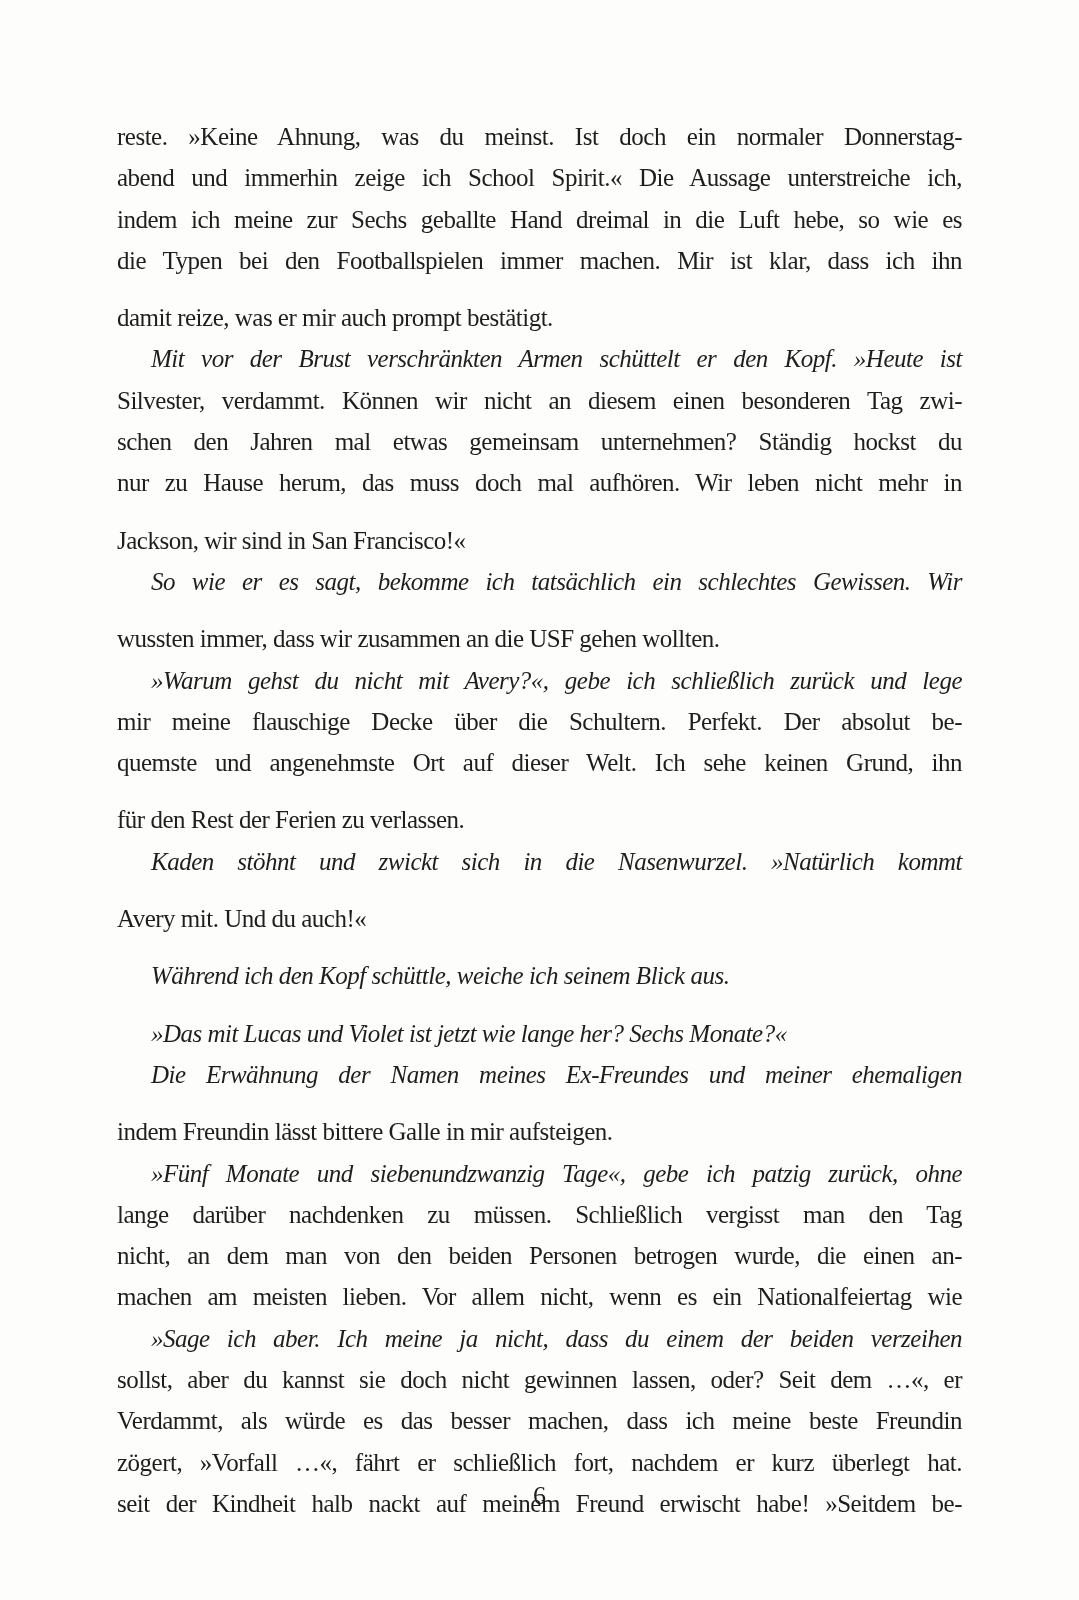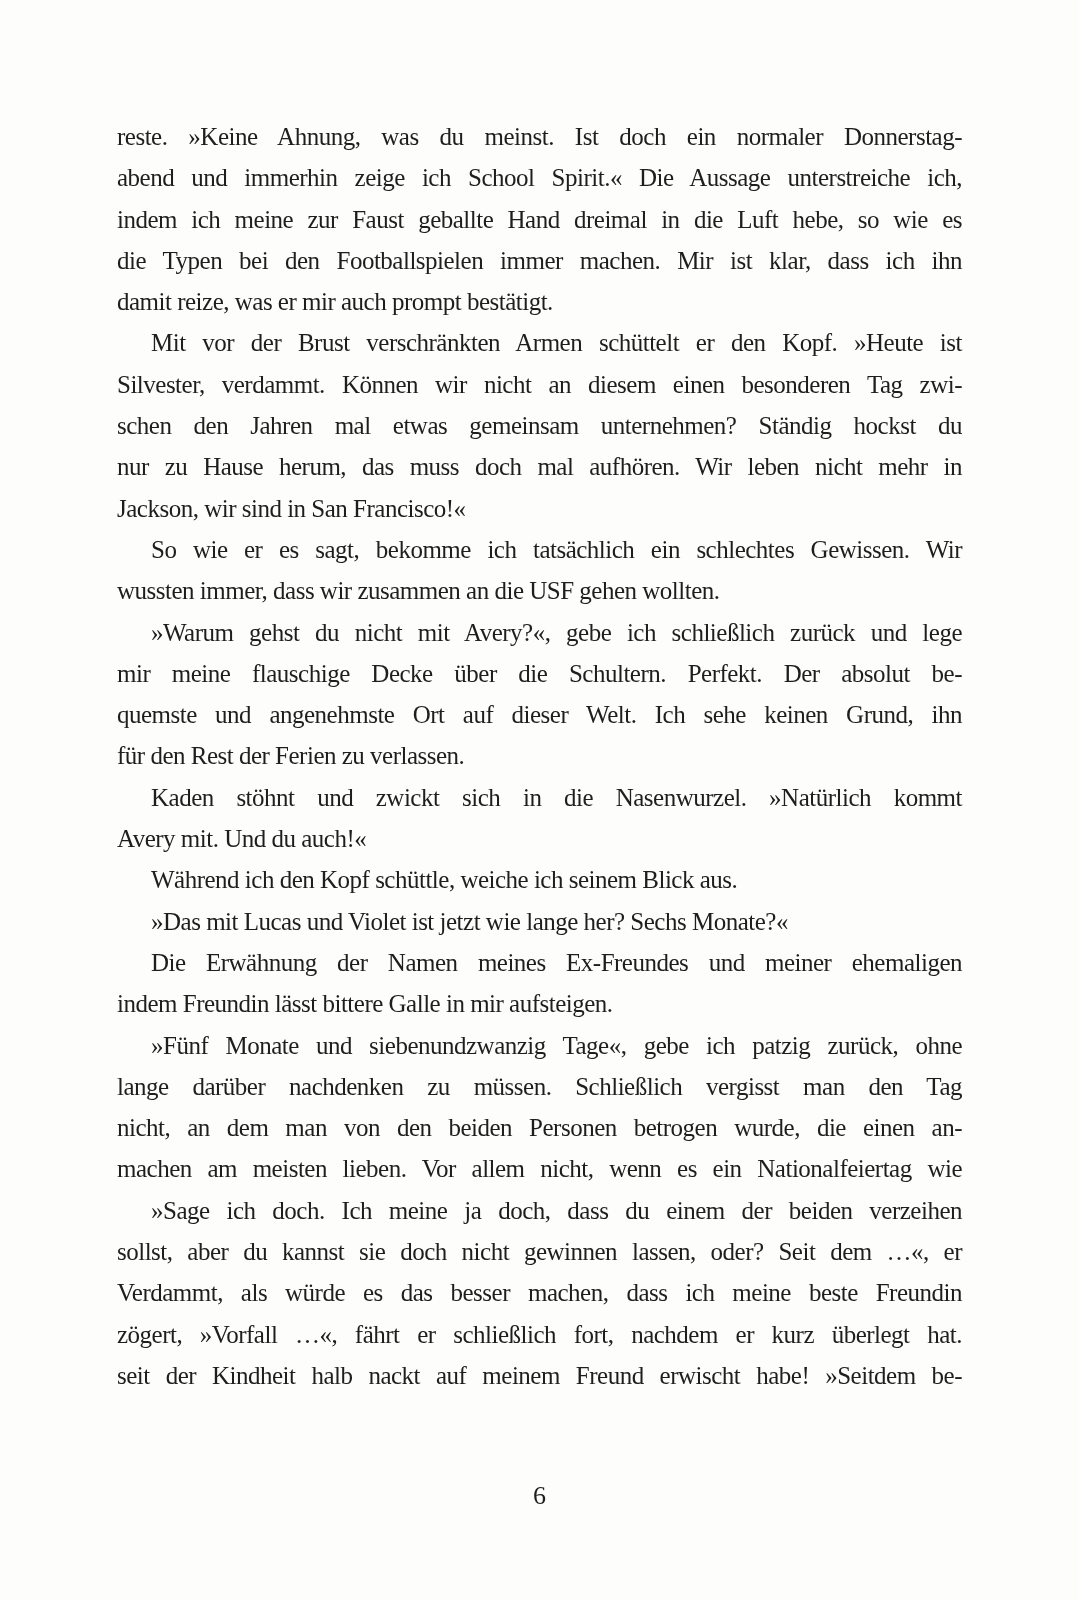--- a/index.html
+++ b/index.html
@@ -24,42 +24,44 @@
   }
   .line {
     font-size: 25px;
     line-height: 41.3px;
     letter-spacing: -0.02em;
     text-align: justify;
     text-align-last: justify;
   }
   .line.last {
     text-align-last: left;
+    margin-top: 16px;
   }
   .line.indent {
     text-indent: 34px;
+    font-style: italic;
   }
   .page-number {
     position: absolute;
     top: 1476px;
     left: 117px;
     width: 845px;
     text-align: center;
     font-size: 26px;
     line-height: 40px;
   }
 </style>
 </head>
 <body>
 
 <div class="page">
   <div class="text-block">
       <div class="line">reste. »Keine Ahnung, was du meinst. Ist doch ein normaler Donnerstag-</div>
       <div class="line">abend und immerhin zeige ich School Spirit.« Die Aussage unterstreiche ich,</div>
-      <div class="line">indem ich meine zur Faust geballte Hand dreimal in die Luft hebe, so wie es</div>
+      <div class="line">indem ich meine zur Sechs geballte Hand dreimal in die Luft hebe, so wie es</div>
       <div class="line">die Typen bei den Footballspielen immer machen. Mir ist klar, dass ich ihn</div>
       <div class="line last">damit reize, was er mir auch prompt bestätigt.</div>
       <div class="line indent">Mit vor der Brust verschränkten Armen schüttelt er den Kopf. »Heute ist</div>
       <div class="line">Silvester, verdammt. Können wir nicht an diesem einen besonderen Tag zwi-</div>
       <div class="line">schen den Jahren mal etwas gemeinsam unternehmen? Ständig hockst du</div>
       <div class="line">nur zu Hause herum, das muss doch mal aufhören. Wir leben nicht mehr in</div>
       <div class="line last">Jackson, wir sind in San Francisco!«</div>
       <div class="line indent">So wie er es sagt, bekomme ich tatsächlich ein schlechtes Gewissen. Wir</div>
       <div class="line last">wussten immer, dass wir zusammen an die USF gehen wollten.</div>
       <div class="line indent">»Warum gehst du nicht mit Avery?«, gebe ich schließlich zurück und lege</div>
@@ -69,20 +71,20 @@
       <div class="line indent">Kaden stöhnt und zwickt sich in die Nasenwurzel. »Natürlich kommt</div>
       <div class="line last">Avery mit. Und du auch!«</div>
       <div class="line indent last">Während ich den Kopf schüttle, weiche ich seinem Blick aus.</div>
       <div class="line indent last">»Das mit Lucas und Violet ist jetzt wie lange her? Sechs Monate?«</div>
       <div class="line indent">Die Erwähnung der Namen meines Ex-Freundes und meiner ehemaligen</div>
       <div class="line last">indem Freundin lässt bittere Galle in mir aufsteigen.</div>
       <div class="line indent">»Fünf Monate und siebenundzwanzig Tage«, gebe ich patzig zurück, ohne</div>
       <div class="line">lange darüber nachdenken zu müssen. Schließlich vergisst man den Tag</div>
       <div class="line">nicht, an dem man von den beiden Personen betrogen wurde, die einen an-</div>
       <div class="line">machen am meisten lieben. Vor allem nicht, wenn es ein Nationalfeiertag wie</div>
-      <div class="line indent">»Sage ich doch. Ich meine ja doch, dass du einem der beiden verzeihen</div>
+      <div class="line indent">»Sage ich aber. Ich meine ja nicht, dass du einem der beiden verzeihen</div>
       <div class="line">sollst, aber du kannst sie doch nicht gewinnen lassen, oder? Seit dem …«, er</div>
       <div class="line">Verdammt, als würde es das besser machen, dass ich meine beste Freundin</div>
       <div class="line">zögert, »Vorfall …«, fährt er schließlich fort, nachdem er kurz überlegt hat.</div>
       <div class="line">seit der Kindheit halb nackt auf meinem Freund erwischt habe! »Seitdem be-</div>
     </div>
   <div class="page-number">6</div>
 </div>
 
 </body></html>

